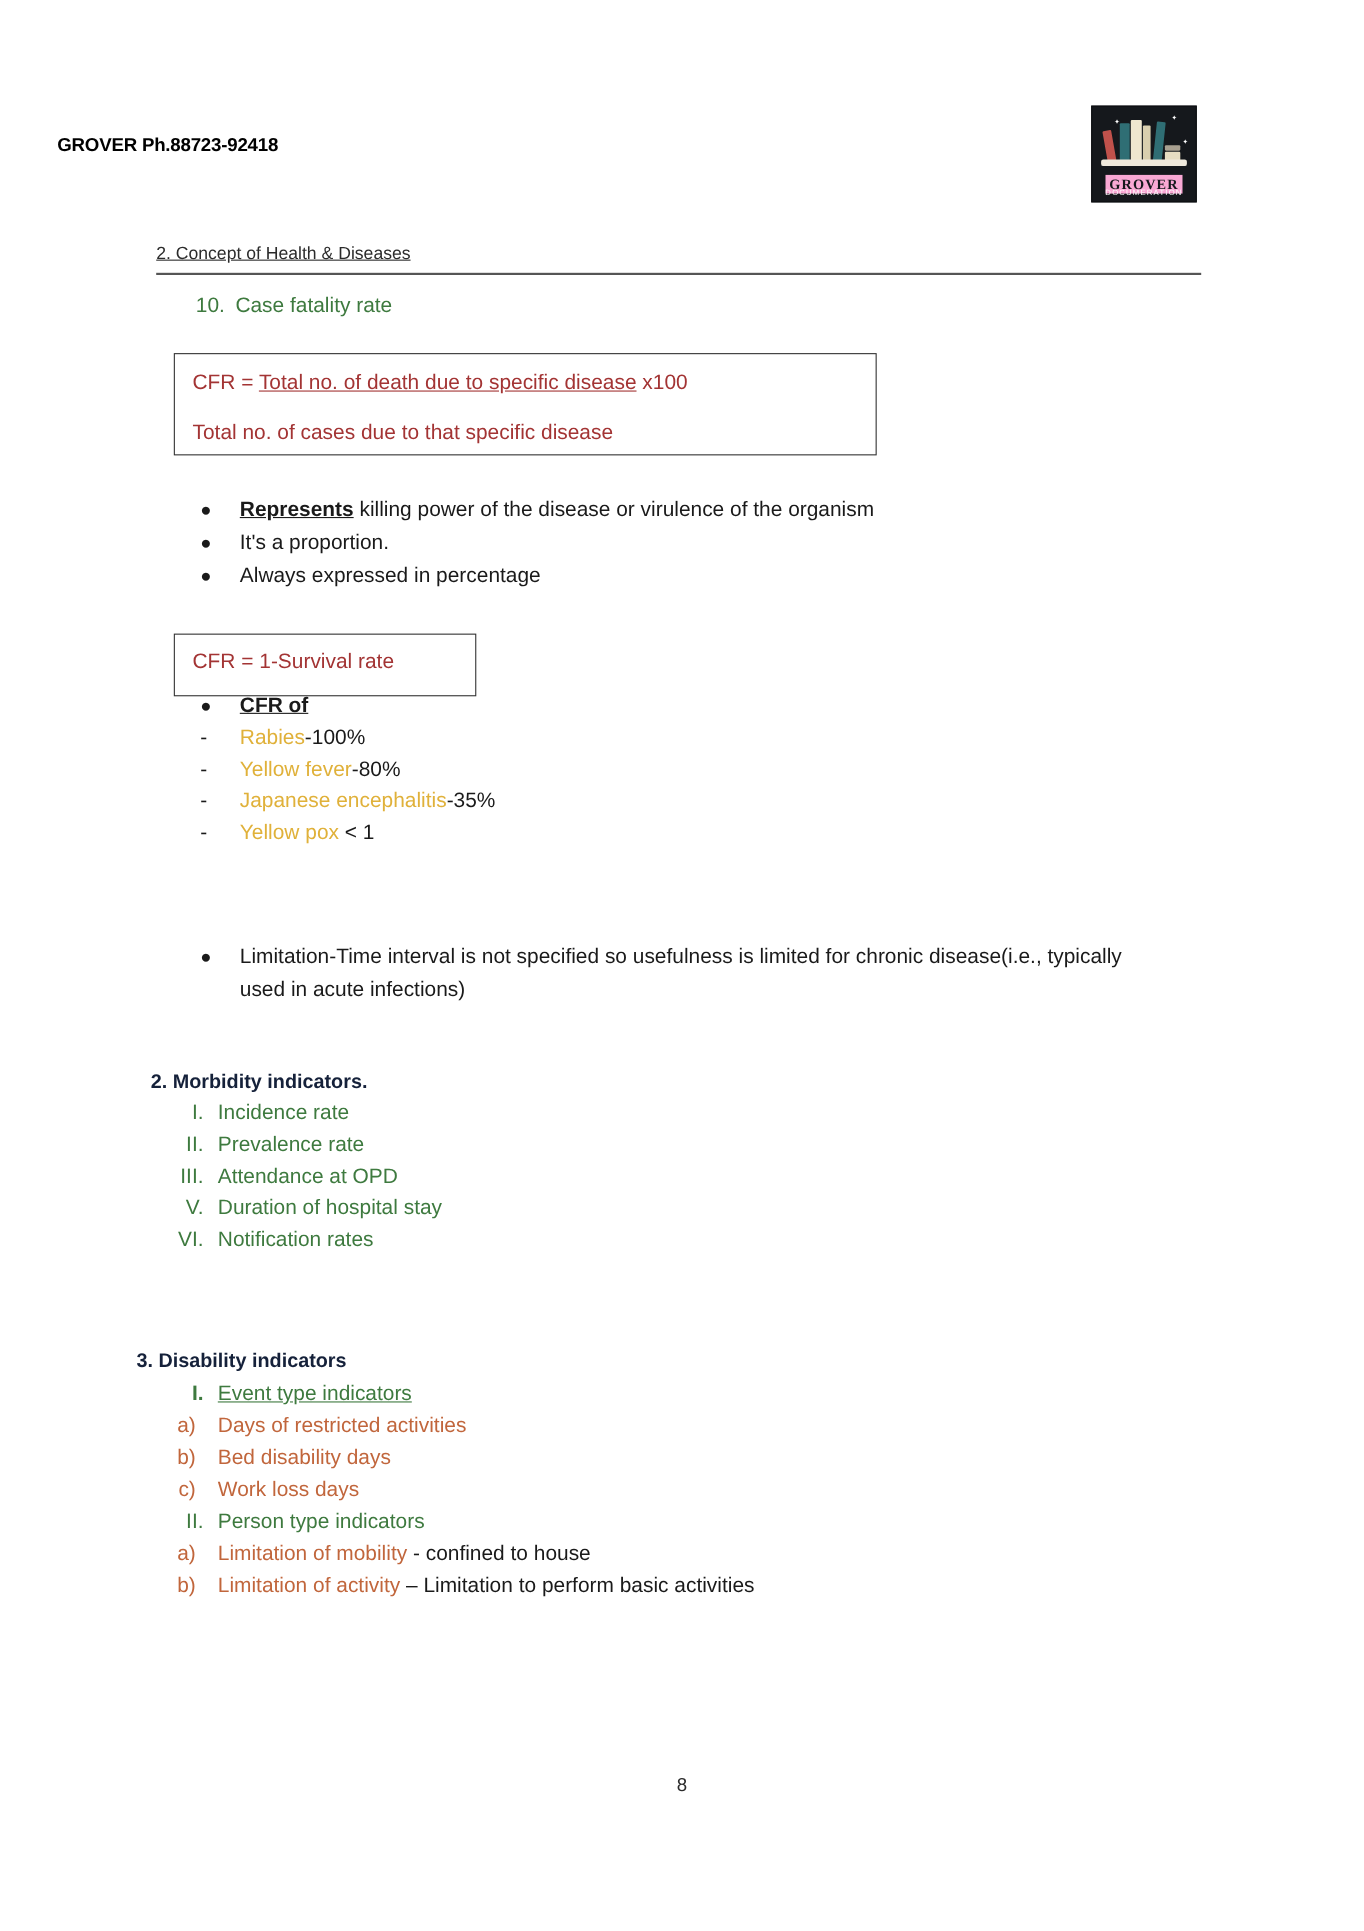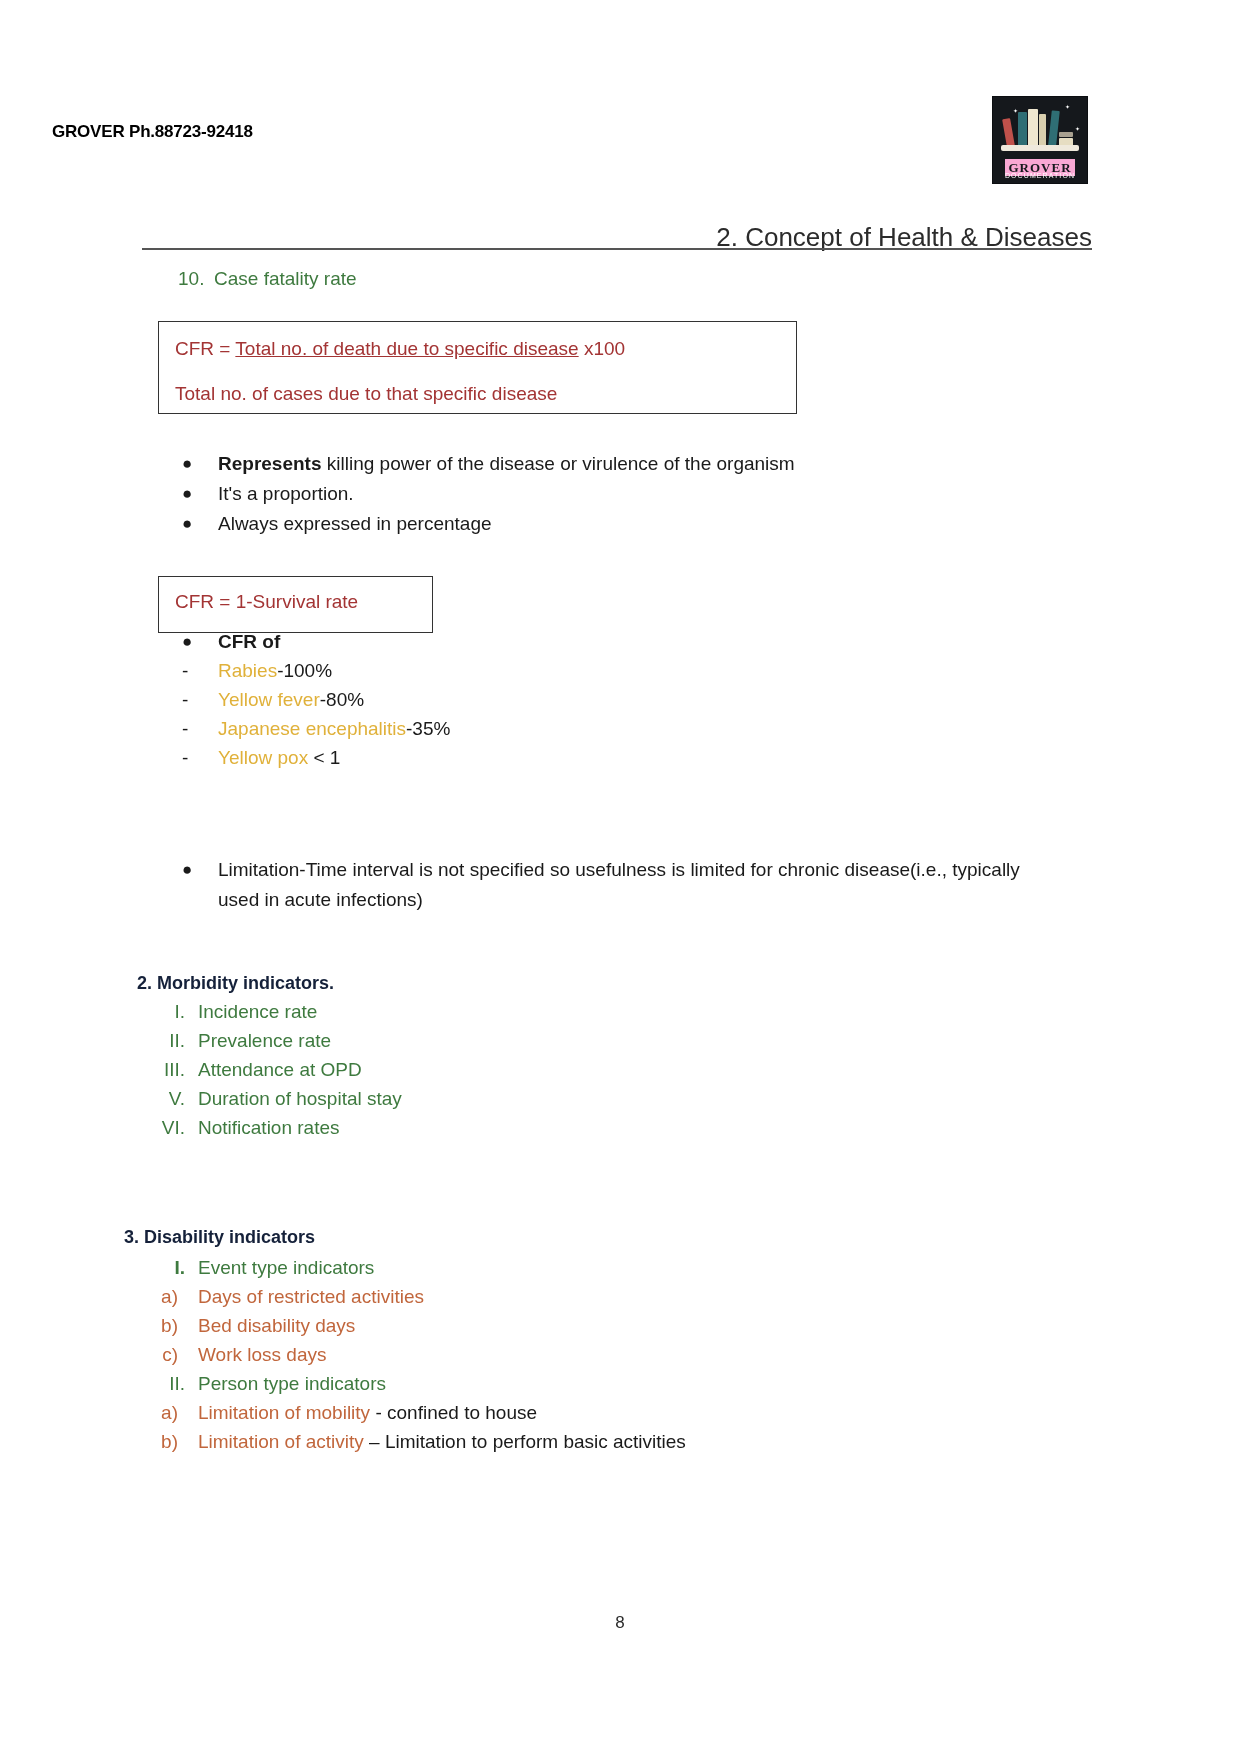--- a/index.html
+++ b/index.html
@@ -98,39 +98,38 @@
   .s1 { left: 20px; top: 10px; }
   .s2 { left: 72px; top: 6px; }
   .s3 { left: 82px; top: 28px; }
 
   
   .runhead {
     position: absolute;
     top: 222px;
     left: 142px;
     width: 950px;
-    text-align: right;
-    font-size: 26px;
+    font-size: 16px;
     color: #2b2b2b;
     text-decoration: underline;
   }
   .rule {
     position: absolute;
     top: 248px;
     left: 142px;
     width: 950px;
     height: 2px;
     background: #555555;
   }
 
   
   .green { color: #3e7a3f; }
   .gold  { color: #e0b13a; }
   .black { color: #1a1a1a; }
-  .bold  { font-weight: bold; }
+  .bold  { font-weight: bold; text-decoration: underline; }
   .u     { text-decoration: underline; }
 
   
   .item10 {
     position: absolute;
     top: 268px;
     left: 178px;
     font-size: 19px;
   }
   .item10 .n { display: inline-block; width: 36px; }

